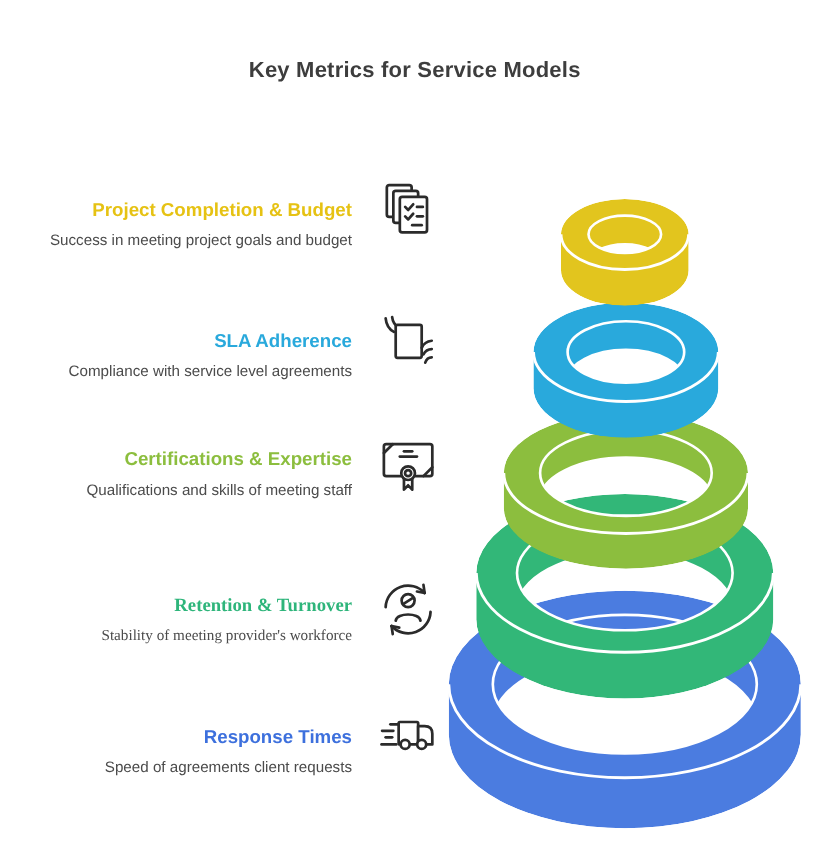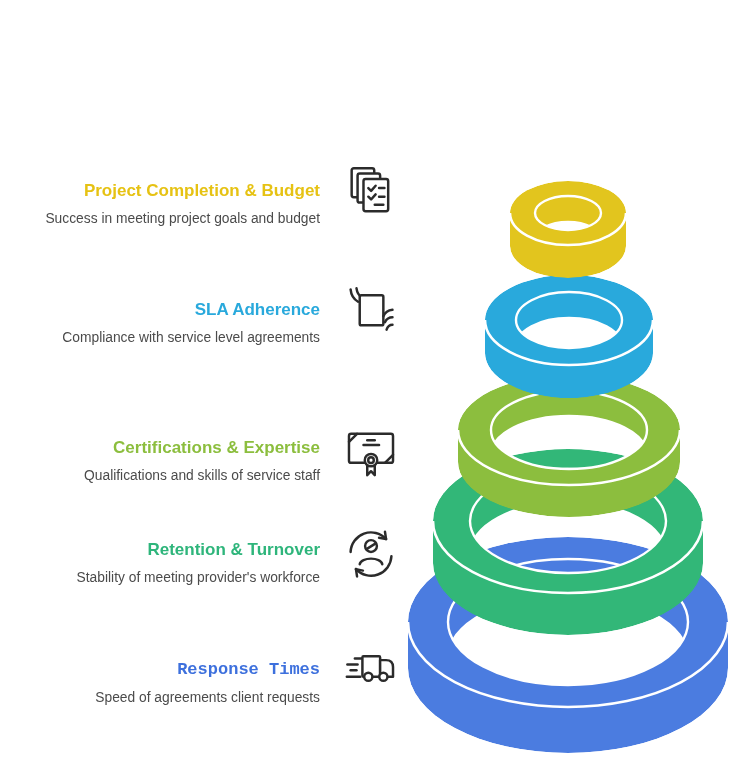--- a/index.html
+++ b/index.html
@@ -23,20 +23,21 @@
   .icon-stroke{stroke:#2b2b2b;stroke-width:2.3;fill:none;stroke-linecap:round;stroke-linejoin:round;}
   .icon-fill-white{fill:#ffffff;}
   .rings-graphic{position:absolute;inset:0;pointer-events:none;}
   .ring-line{fill:none;stroke:#ffffff;}
 </style>
 </head>
 <body>
 
 <div class="canvas">
 
+  <div class="page-title">Key Metrics for Service Models</div>
 
   <div class="metric-row" style="top:181px;">
     <div class="metric-text">
       <div class="metric-heading" style="color: rgb(230, 194, 19);">Project Completion &amp; Budget</div>
       <div class="metric-desc">Success in meeting project goals and budget</div>
     </div>
     <div class="metric-icon">
       <svg viewBox="0 0 54 54">
         <rect class="icon-stroke icon-fill-white" x="9" y="3" width="21" height="27" rx="2"></rect>
         <rect class="icon-stroke icon-fill-white" x="14.5" y="8" width="21" height="27" rx="2"></rect>
@@ -60,40 +61,40 @@
         <path class="icon-stroke" d="M8 5 C8.5 10.5 10.5 14 15 16.5"></path>
         <path class="icon-stroke" d="M13.5 4 C14 8 15.5 10.5 18.5 12.5"></path>
         <rect class="icon-stroke icon-fill-white" x="16.5" y="10.5" width="22" height="28" rx="1.5"></rect>
         <path class="icon-stroke" d="M47 24 C42.5 24.5 40 26.5 38.5 30"></path>
         <path class="icon-stroke" d="M47 31 C43.5 31 41.5 32.5 40 35.5"></path>
         <path class="icon-stroke" d="M47 38 C44 38 42.5 39.5 41.5 42.5"></path>
       </svg>
     </div>
   </div>
 
-  <div class="metric-row" style="top:438px;">
+  <div class="metric-row" style="top:408px;">
     <div class="metric-text">
       <div class="metric-heading" style="color: rgb(140, 190, 62);">Certifications &amp; Expertise</div>
-      <div class="metric-desc">Qualifications and skills of service staff</div>
+      <div class="metric-desc">Qualifications and skills of meeting staff</div>
     </div>
     <div class="metric-icon">
       <svg viewBox="0 0 54 54">
         <rect class="icon-stroke" x="6.5" y="11" width="41" height="27" rx="2"></rect>
         <path class="icon-stroke" d="M6.5 18.5 L14 11"></path>
         <path class="icon-stroke" d="M40 38 L47.5 30.5"></path>
         <path class="icon-stroke" d="M23.5 17 H30.5"></path>
         <path class="icon-stroke" d="M20 21.5 H34.5"></path>
         <path class="icon-stroke icon-fill-white" d="M23.5 39.5 V49.5 L27 45.8 L30.5 49.5 V39.5 Z"></path>
         <circle class="icon-stroke icon-fill-white" cx="27" cy="35.5" r="5.8"></circle>
         <circle class="icon-stroke icon-fill-white" cx="27" cy="35.5" r="2.6"></circle>
       </svg>
     </div>
   </div>
 
-  <div class="metric-row" style="top:540px;">
+  <div class="metric-row" style="top:540px;font-family:Liberation Serif, serif;">
     <div class="metric-text">
       <div class="metric-heading" style="color: rgb(46, 181, 123);">Retention &amp; Turnover</div>
       <div class="metric-desc">Stability of meeting provider's workforce</div>
     </div>
     <div class="metric-icon">
       <svg viewBox="0 0 54 54">
         <path class="icon-stroke" d="M8 26 A19 19 0 0 1 41 14"></path>
         <path class="icon-stroke" d="M41 14 L34.5 12.8"></path>
         <path class="icon-stroke" d="M41 14 L40 7.2"></path>
         <path class="icon-stroke" d="M46 30 A19 19 0 0 1 13 42"></path>
@@ -101,21 +102,21 @@
         <path class="icon-stroke" d="M13 42 L14 48.8"></path>
         <circle class="icon-stroke icon-fill-white" cx="27" cy="20.5" r="5.5"></circle>
         <path class="icon-stroke" d="M22.8 23.4 L31.4 18"></path>
         <path class="icon-stroke" d="M16.5 37.5 C17.5 30.5 36.5 30.5 37.5 37.5"></path>
       </svg>
     </div>
   </div>
 
   <div class="metric-row" style="top:660px;">
     <div class="metric-text">
-      <div class="metric-heading" style="color: rgb(61, 112, 221); font-family: Liberation Mono, monospace;">Response Times</div>
+      <div class="metric-heading" style="color: rgb(61, 112, 221);">Response Times</div>
       <div class="metric-desc">Speed of agreements client requests</div>
     </div>
     <div class="metric-icon">
       <svg viewBox="0 0 54 54">
         <path class="icon-stroke" d="M12 13.5 H18.5"></path>
         <path class="icon-stroke" d="M5 19 H14.5"></path>
         <path class="icon-stroke" d="M8 24.5 H13.5"></path>
         <path class="icon-stroke" d="M4.5 30.5 H17"></path>
         <rect class="icon-stroke icon-fill-white" x="19" y="11.5" width="16.5" height="19" rx="1"></rect>
         <path class="icon-stroke icon-fill-white" d="M35.5 30.5 V15 H41 C45.5 15 47.5 17.5 47.5 21.5 V30.5 Z"></path>

